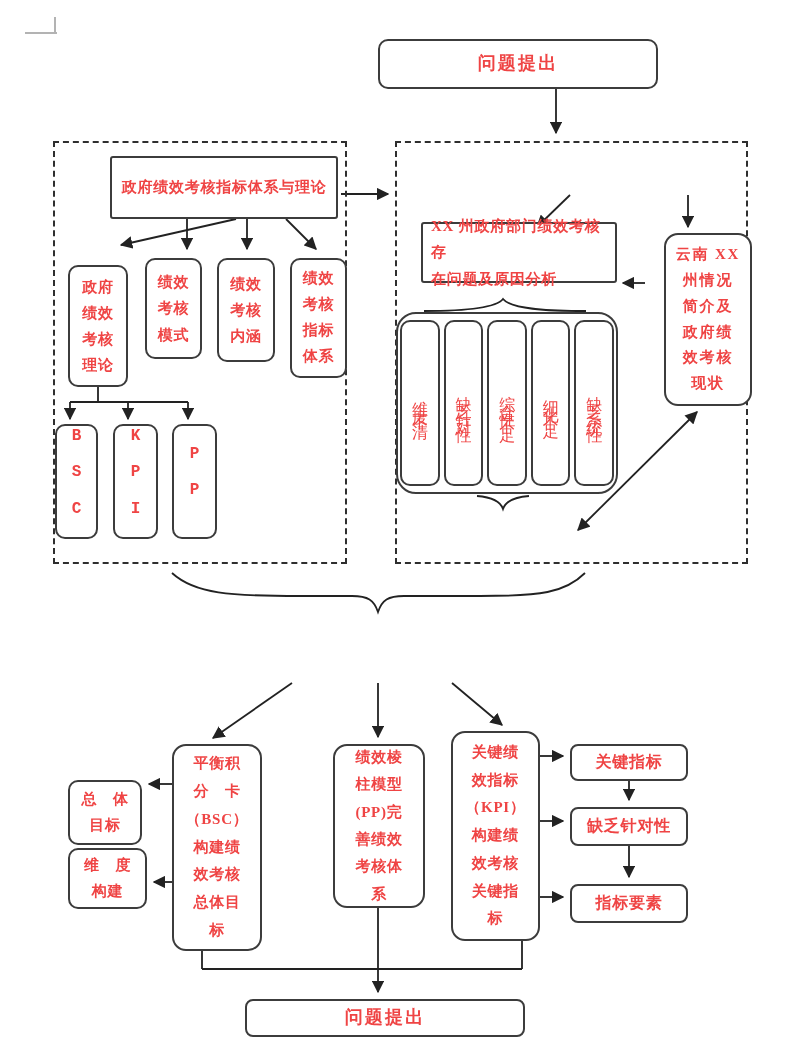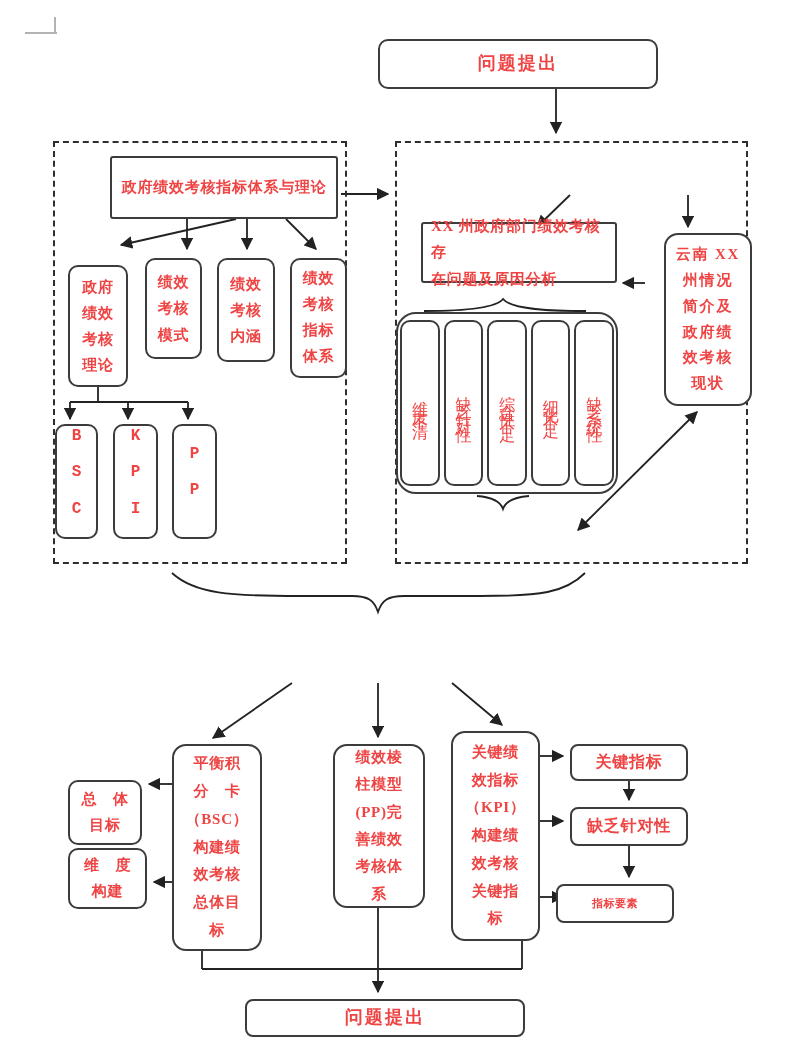--- a/index.html
+++ b/index.html
@@ -157,17 +157,17 @@
 关键指
 标</div>
 
   <div class="box r10" style="left:68px;top:764px;width:74px;height:65px;line-height:1.7;">总　体
 目标</div>
   <div class="box r10" style="left:68px;top:832px;width:79px;height:61px;line-height:1.7;">维　度
 构建</div>
 
   <div class="box r8" style="left:570px;top:728px;width:118px;height:37px;font-size:16px;">关键指标</div>
   <div class="box r8" style="left:570px;top:791px;width:118px;height:39px;font-size:16px;">缺乏针对性</div>
-  <div class="box r8" style="left:556px;top:868px;width:118px;height:39px;font-size:11px;">指标要素</div>
+  <div class="box r8" style="left:570px;top:868px;width:118px;height:39px;font-size:16px;">指标要素</div>
 
   <div class="box r8 big" style="left:245px;top:983px;width:280px;height:38px;">问题提出</div>
 
 </div>
 
 </body></html>

